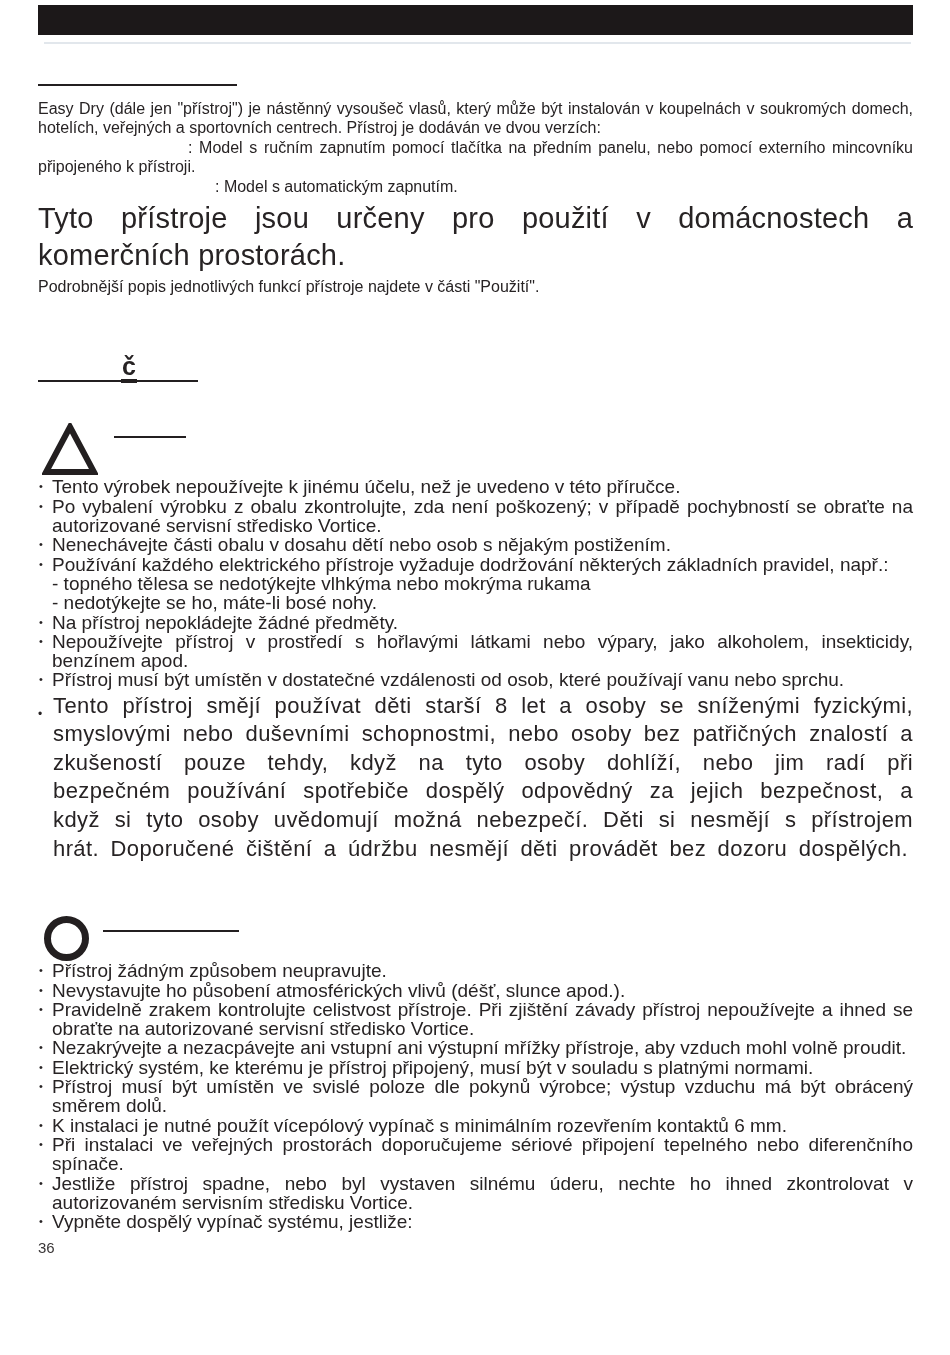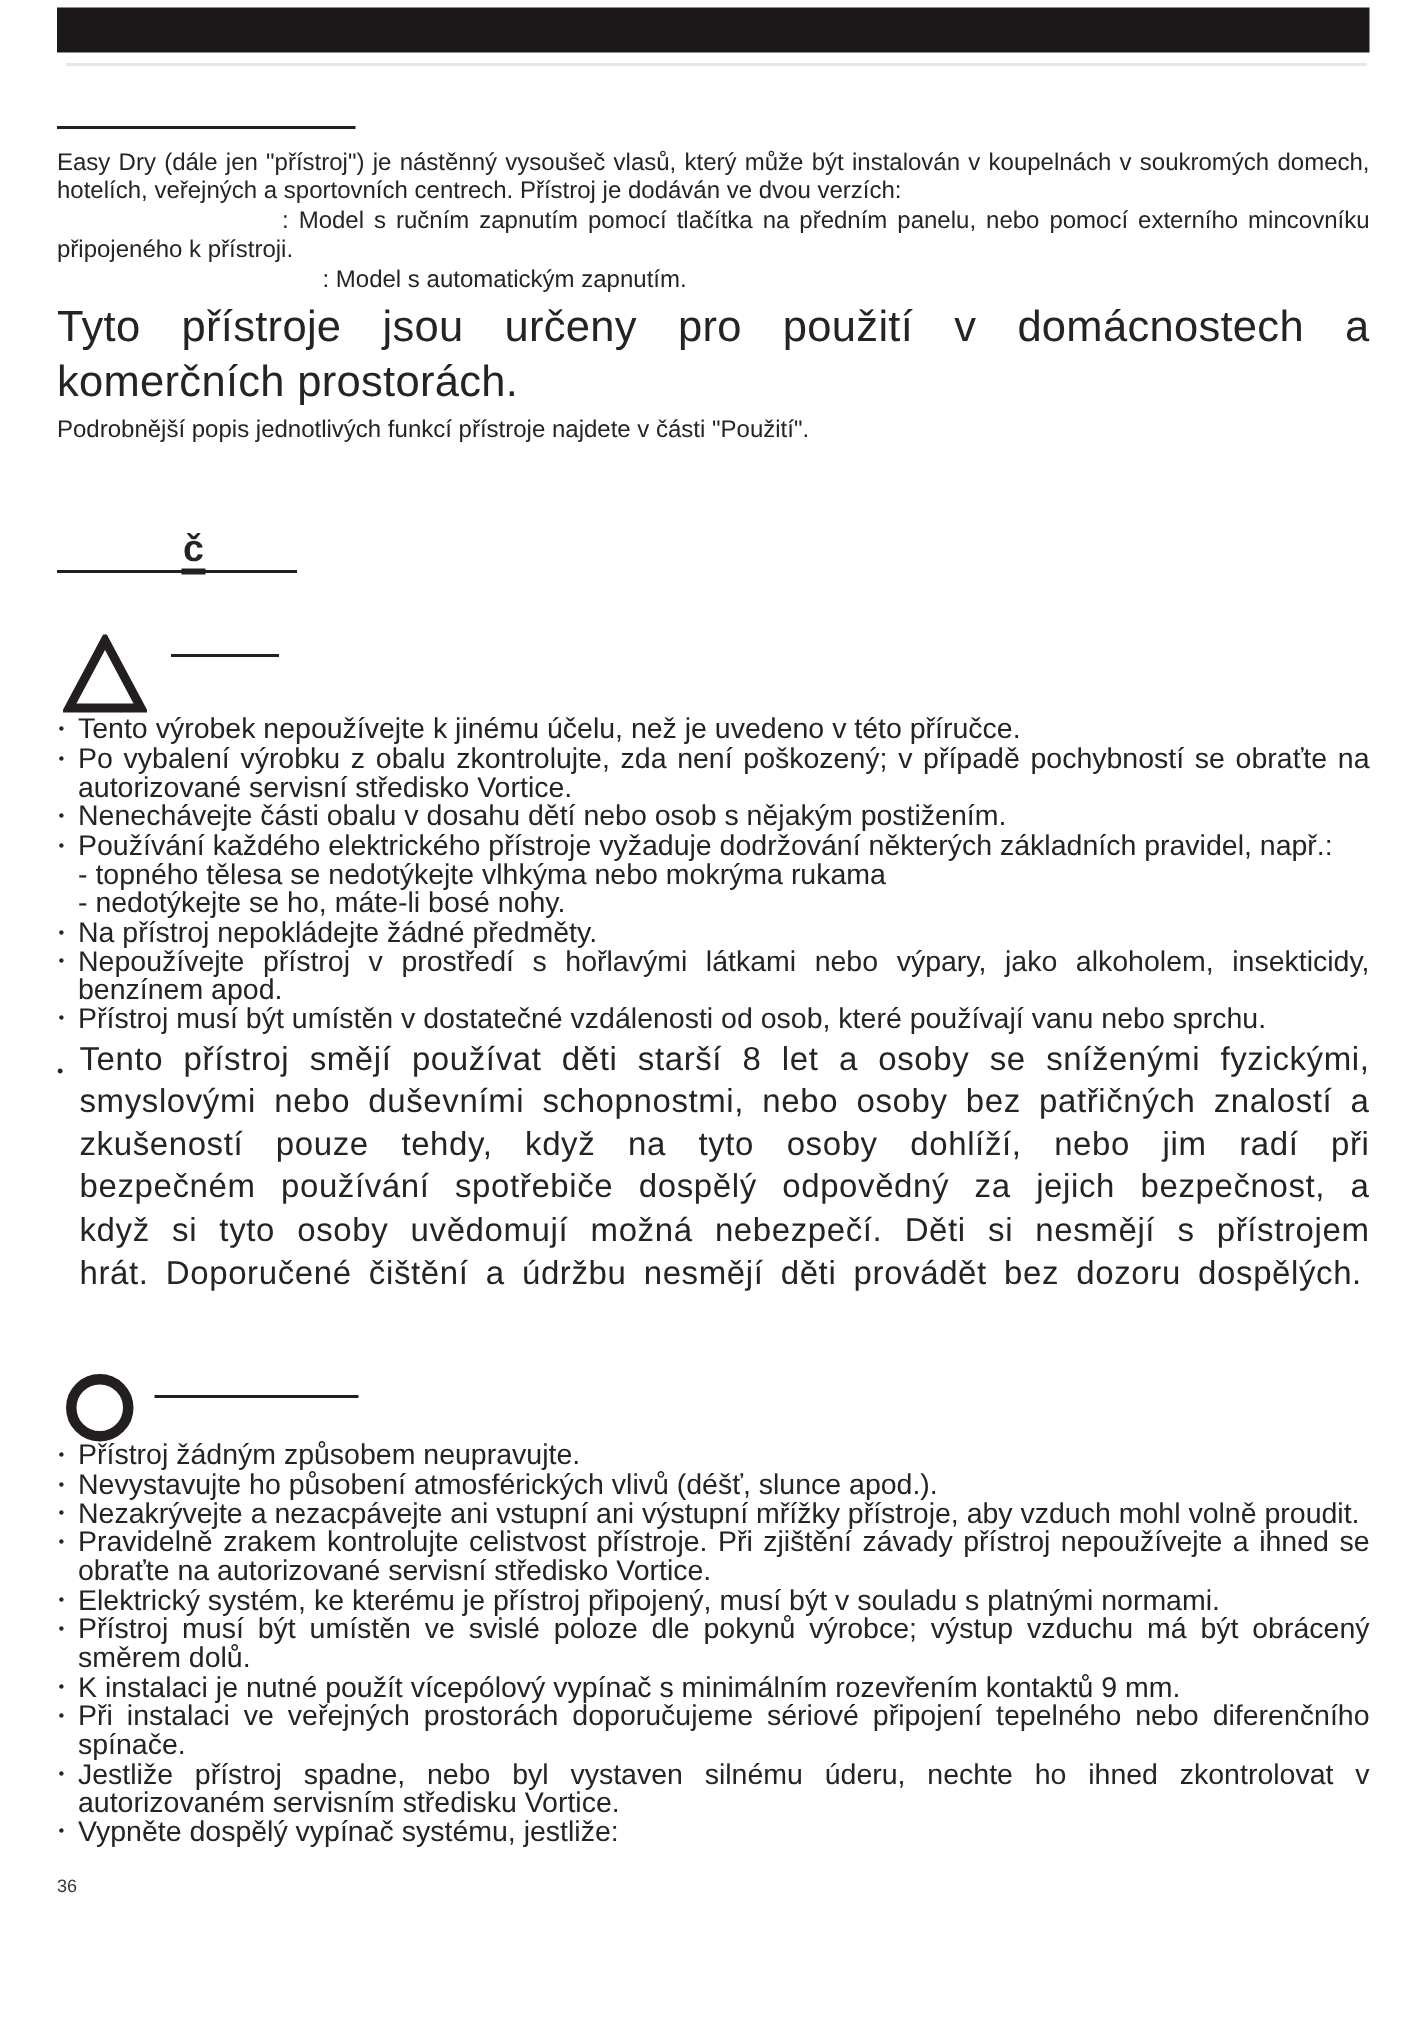--- a/index.html
+++ b/index.html
@@ -54,21 +54,21 @@
   .prohibit-list{margin-top:38px;}
   .subline{text-align:left;}
   .big-item{
     position:relative;padding-left:15px;margin-top:2px;
     font-size:22px;line-height:28.6px;text-align:justify;
     letter-spacing:0.4px;word-spacing:5px;color:#272324;
   }
   .big-item::before{
     content:"•";position:absolute;left:0;top:8px;font-size:12px;
   }
-  .pagenum{margin-top:18px;font-size:12px;line-height:17px;color:#3a3637;}
+  .pagenum{margin-top:8px;font-size:15px;line-height:17px;color:#3a3637;}
 </style>
 </head>
 <body>
 
 <div class="page">
 
   <div class="topbar"></div>
   <div class="top-divider"></div>
 
   <div class="title-rule"></div>
@@ -110,25 +110,25 @@
   <div class="big-item">Tento přístroj smějí používat děti starší 8 let a osoby se sníženými fyzickými, smyslovými nebo duševními schopnostmi, nebo osoby bez patřičných znalostí a zkušeností pouze tehdy, když na tyto osoby dohlíží, nebo jim radí při bezpečném používání spotřebiče dospělý odpovědný za jejich bezpečnost, a když si tyto osoby uvědomují možná nebezpečí. Děti si nesmějí s přístrojem hrát. Doporučené čištění a údržbu nesmějí děti provádět bez dozoru dospělých.</div>
 
   <div class="icon-row prohibit-row">
     <div class="circle-icon"></div>
     <div class="rule"></div>
   </div>
 
   <ul class="bullets prohibit-list">
     <li><span>Přístroj žádným způsobem neupravujte.</span></li>
     <li><span>Nevystavujte ho působení atmosférických vlivů (déšť, slunce apod.).</span></li>
+    <li><span>Pravidelně zrakem kontrolujte celistvost přístroje. Při zjištění závady přístroj nepoužívejte a ihned se obraťte na autorizované servisní středisko Vortice.</span></li>
     <li><span>Nezakrývejte a nezacpávejte ani vstupní ani výstupní mřížky přístroje, aby vzduch mohl volně proudit.</span></li>
-    <li><span>Pravidelně zrakem kontrolujte celistvost přístroje. Při zjištění závady přístroj nepoužívejte a ihned se obraťte na autorizované servisní středisko Vortice.</span></li>
     <li><span>Elektrický systém, ke kterému je přístroj připojený, musí být v souladu s platnými normami.</span></li>
     <li><span>Přístroj musí být umístěn ve svislé poloze dle pokynů výrobce; výstup vzduchu má být obrácený směrem dolů.</span></li>
-    <li><span>K instalaci je nutné použít vícepólový vypínač s minimálním rozevřením kontaktů 9 mm.</span></li>
+    <li><span>K instalaci je nutné použít vícepólový vypínač s minimálním rozevřením kontaktů 6 mm.</span></li>
     <li><span>Při instalaci ve veřejných prostorách doporučujeme sériové připojení tepelného nebo diferenčního spínače.</span></li>
     <li><span>Jestliže přístroj spadne, nebo byl vystaven silnému úderu, nechte ho ihned zkontrolovat v autorizovaném servisním středisku Vortice.</span></li>
     <li><span>Vypněte dospělý vypínač systému, jestliže:</span></li>
   </ul>
 
   <div class="pagenum">36</div>
 
 </div>
 
 </body></html>

